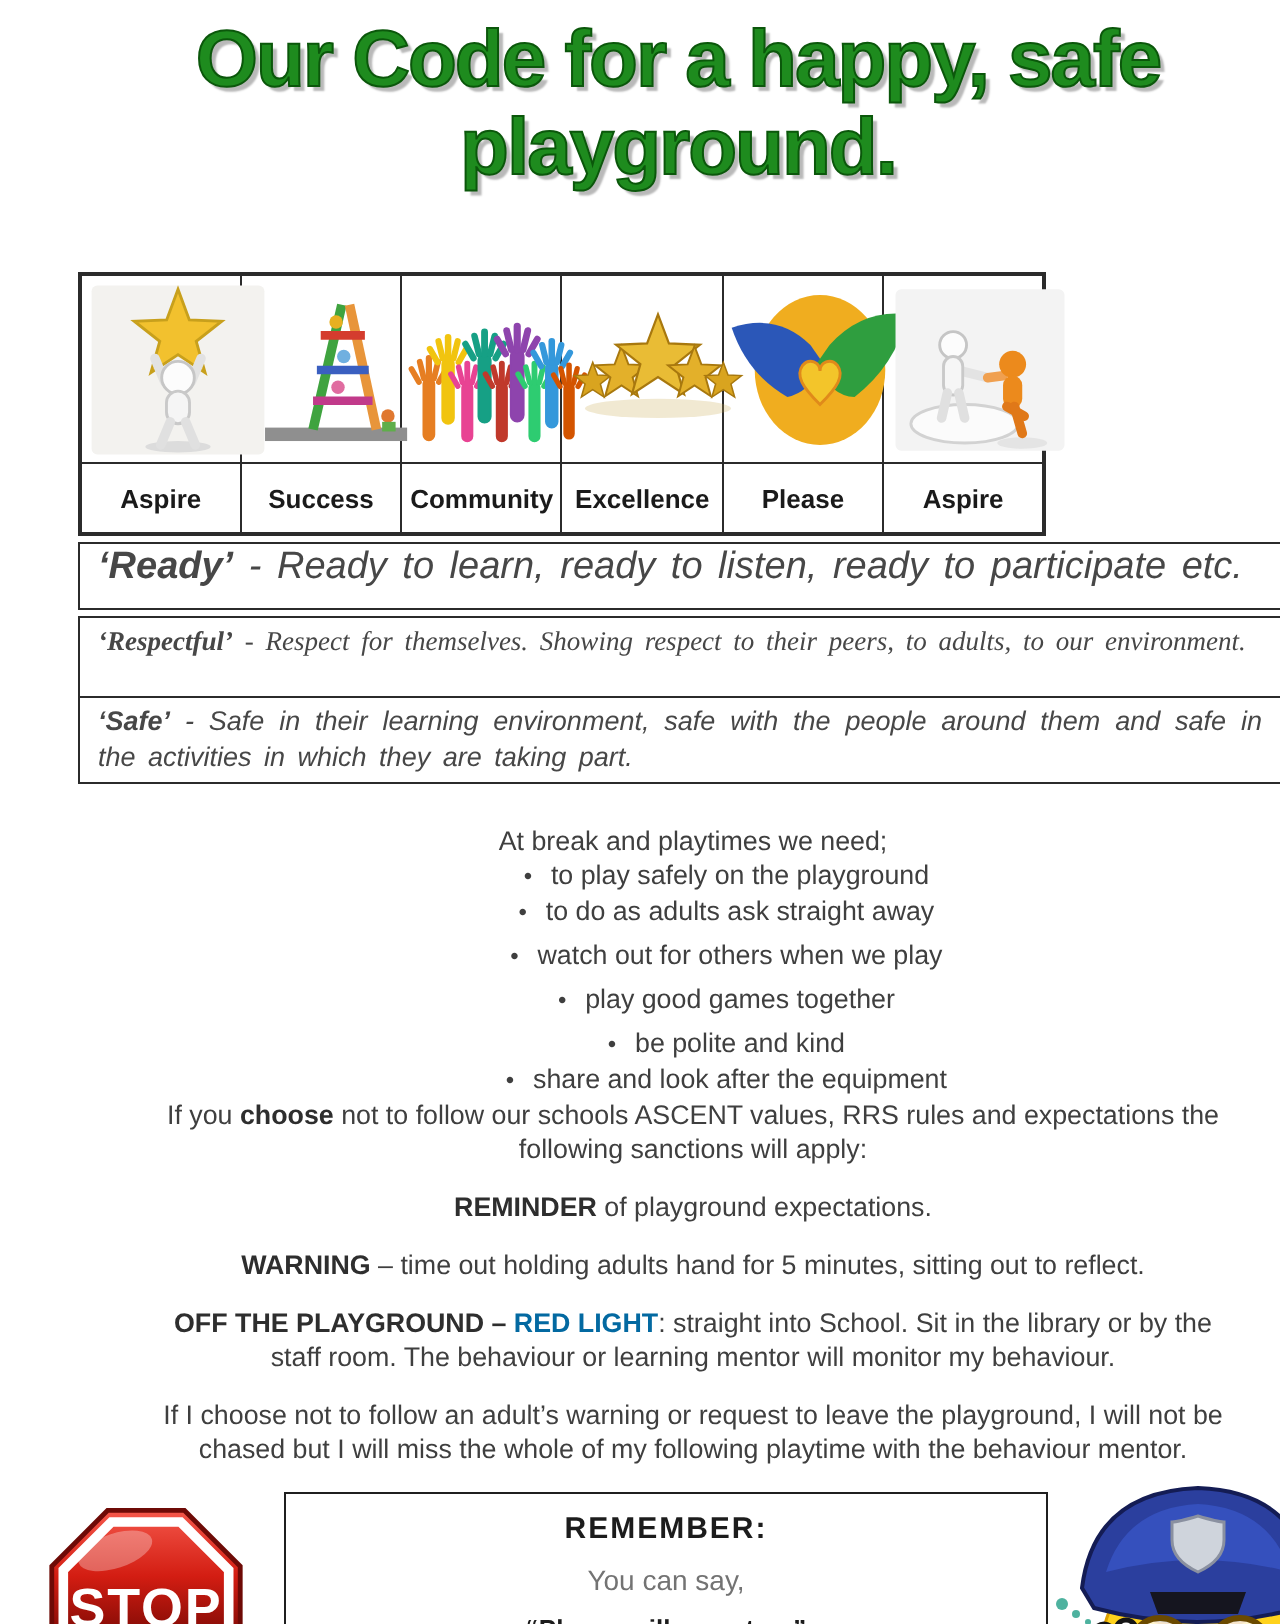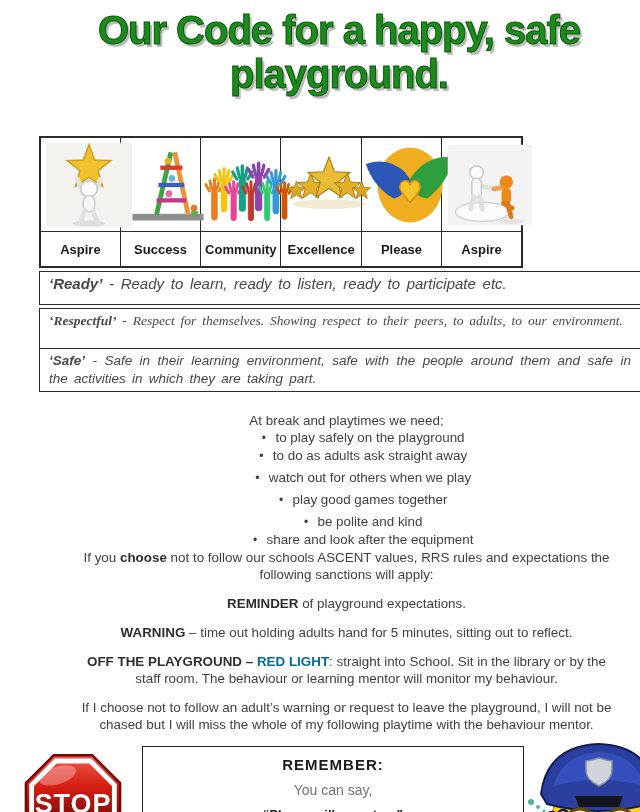--- a/index.html
+++ b/index.html
@@ -20,21 +20,21 @@
     table-layout:fixed;
   }
   .values-table td{border:1px solid #2b2b2b;padding:0;}
   .icon-cell{height:93px;text-align:center;vertical-align:middle;}
   .label-cell{height:34px;text-align:center;vertical-align:middle;
     font-size:13px;font-weight:700;color:#1a1a1a;}
   .icon-cell svg{display:block;margin:0 auto;}
   
   .rule-box{
     margin:3px 18px 0 20px;border:1.6px solid #2b2b2b;
-    font-size:15px;font-style:italic;color:#474747;
+    font-size:19px;font-style:italic;color:#474747;
     padding:3px 9px;line-height:17px;text-align:justify;word-spacing:2.5px;
     box-sizing:border-box;
   }
   .rule-ready{height:34px;}
   .rules-joined{margin:3px 18px 0 20px;border:1.6px solid #2b2b2b;}
   .rules-joined .rule-inner{
     font-size:13.5px;font-style:italic;color:#474747;
     padding:3px 9px;line-height:18px;text-align:justify;word-spacing:2.5px;
   }
   .rules-joined .rule-inner:first-child{border-bottom:1.4px solid #2b2b2b;min-height:33px;font-family:Liberation Serif, serif;}

